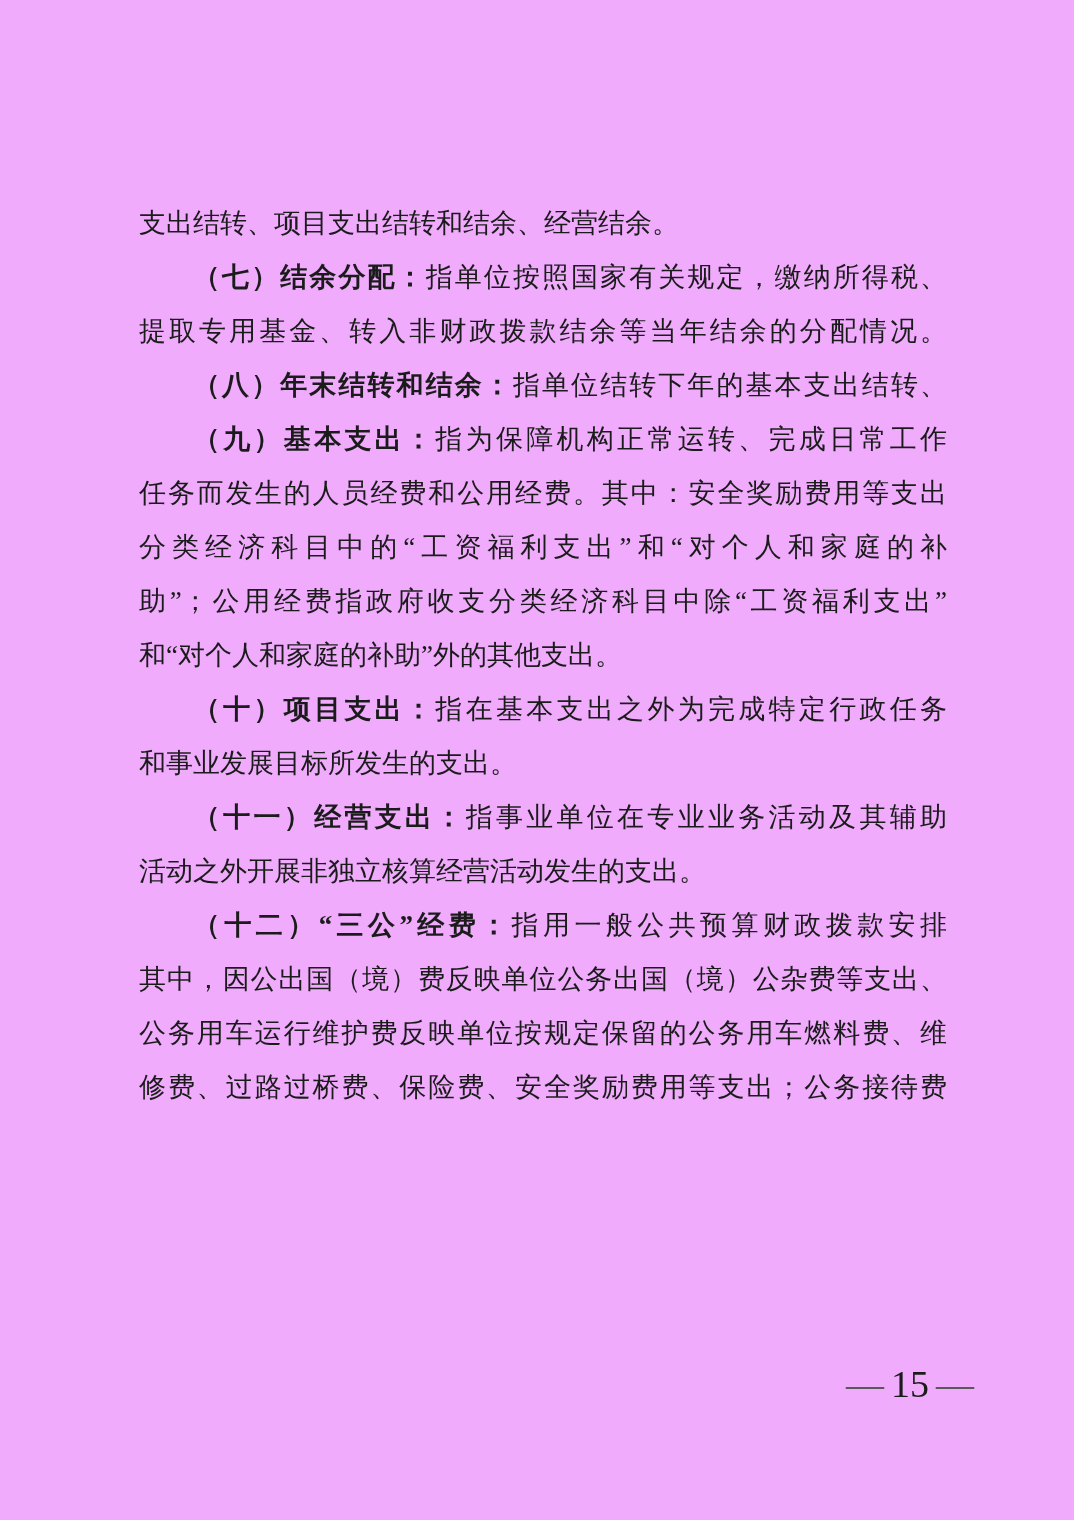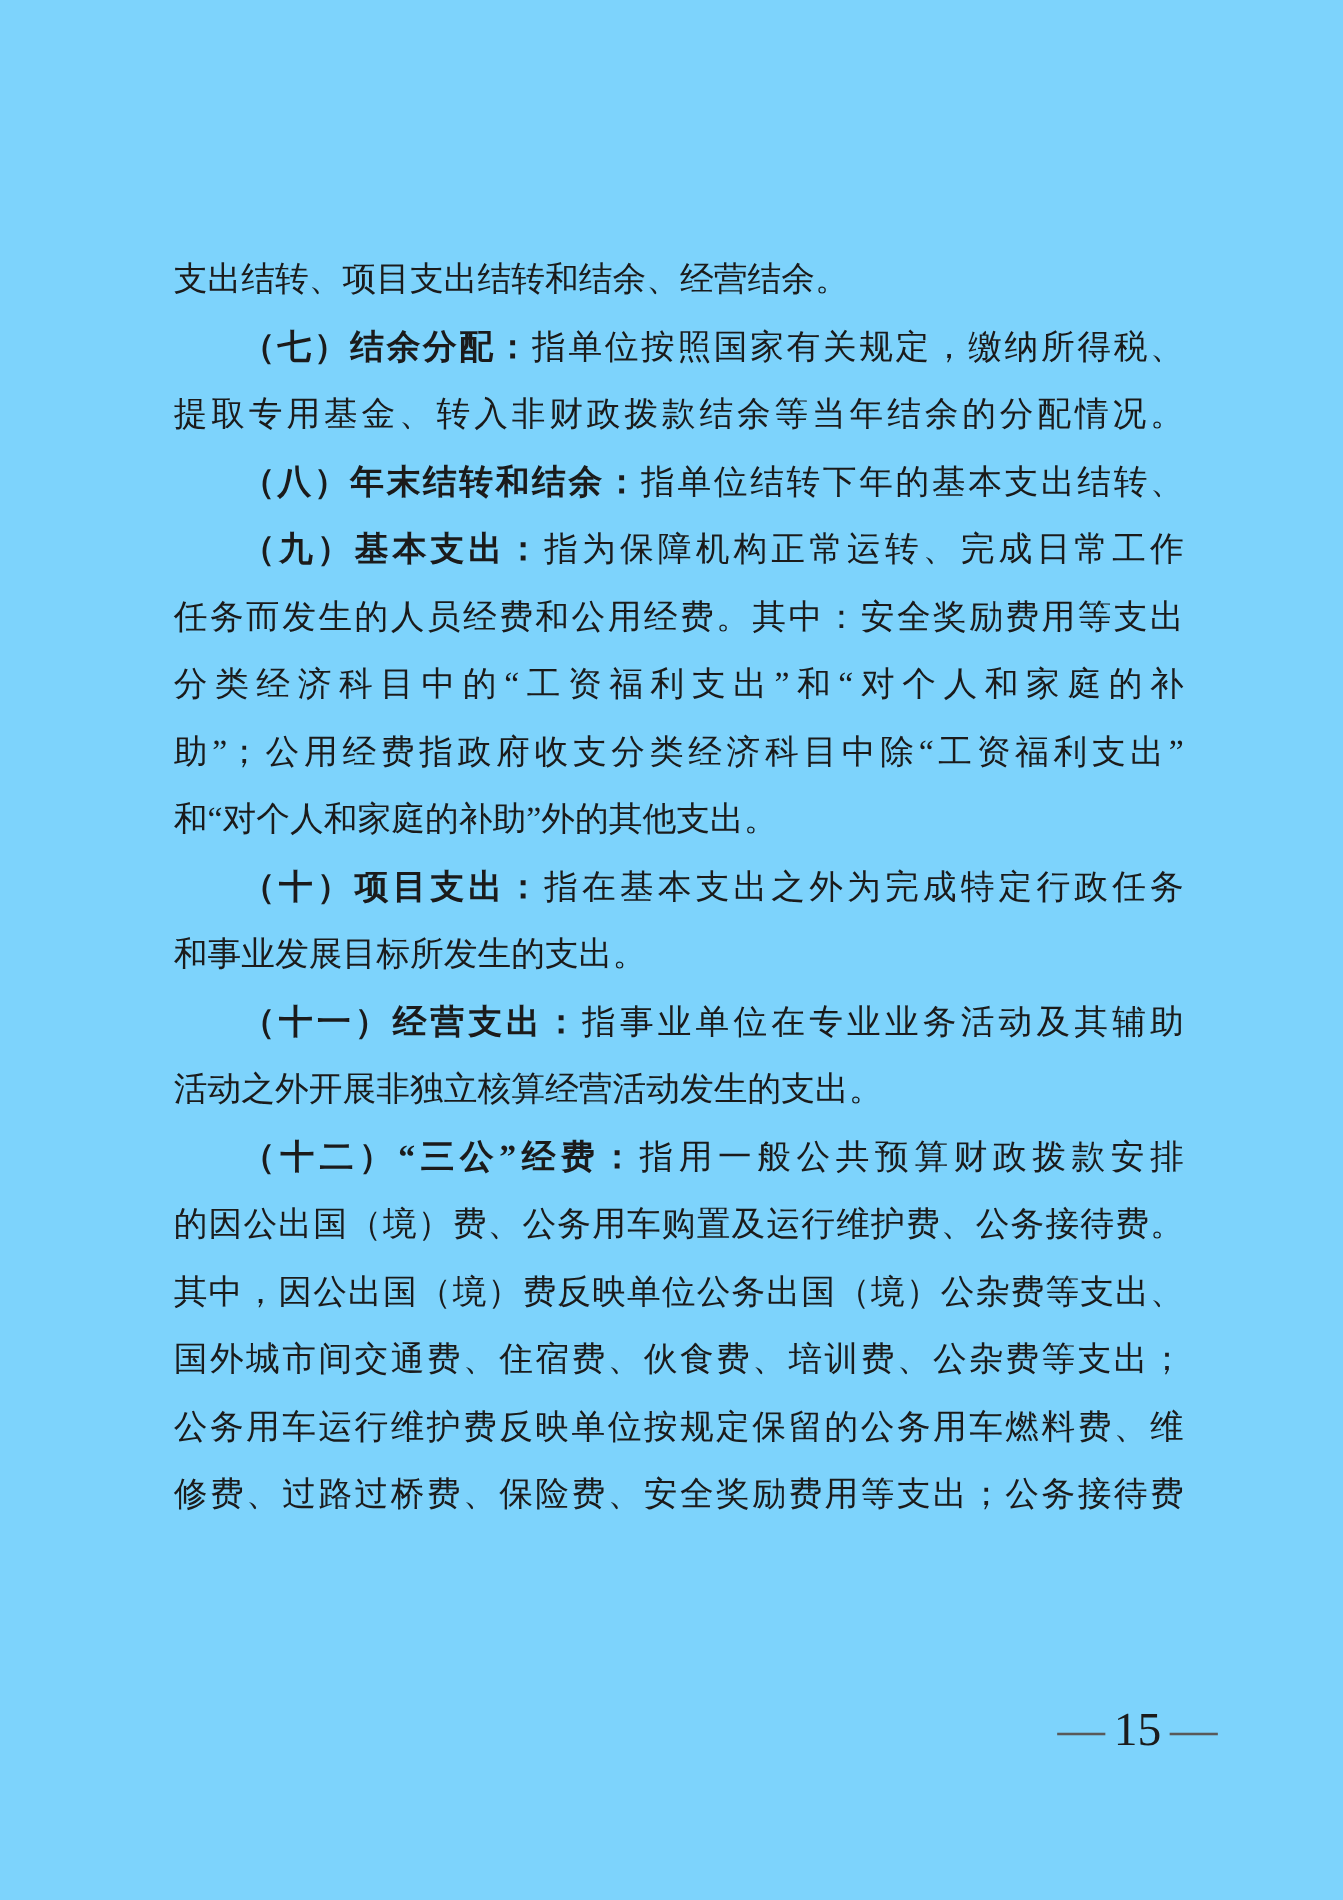--- a/index.html
+++ b/index.html
@@ -4,21 +4,21 @@
 <style>
   html, body {
     margin: 0;
     padding: 0;
     background: #ffffff;
   }
   .page {
     position: relative;
     width: 1074px;
     height: 1520px;
-    background: #7dd3fc;
+    background: #f0abfc;
     overflow: hidden;
     font-family: "Liberation Serif", "DejaVu Serif", serif;
     color: #1b1b1b;
   }
   .text-block {
     position: absolute;
     left: 139px;
     top: 196px;
     width: 808px;
     font-size: 27px;
@@ -67,23 +67,21 @@
       <div class="line indent fill"><span class="seg bold">（九）基本支出：</span><span class="seg">指为保障机构正常运转、完成日常工作</span></div>
       <div class="line fill"><span class="seg">任务而发生的人员经费和公用经费。其中：安全奖励费用等支出</span></div>
       <div class="line fill"><span class="seg">分类经济科目中的“工资福利支出”和“对个人和家庭的补</span></div>
       <div class="line fill"><span class="seg">助”；公用经费指政府收支分类经济科目中除“工资福利支出”</span></div>
       <div class="line"><span class="seg">和“对个人和家庭的补助”外的其他支出。</span></div>
       <div class="line indent fill"><span class="seg bold">（十）项目支出：</span><span class="seg">指在基本支出之外为完成特定行政任务</span></div>
       <div class="line"><span class="seg">和事业发展目标所发生的支出。</span></div>
       <div class="line indent fill"><span class="seg bold">（十一）经营支出：</span><span class="seg">指事业单位在专业业务活动及其辅助</span></div>
       <div class="line"><span class="seg">活动之外开展非独立核算经营活动发生的支出。</span></div>
       <div class="line indent fill"><span class="seg bold">（十二）“三公”经费：</span><span class="seg">指用一般公共预算财政拨款安排</span></div>
-      <div class="line fill"><span class="seg">的因公出国（境）费、公务用车购置及运行维护费、公务接待费。</span></div>
       <div class="line fill"><span class="seg">其中，因公出国（境）费反映单位公务出国（境）公杂费等支出、</span></div>
-      <div class="line fill"><span class="seg">国外城市间交通费、住宿费、伙食费、培训费、公杂费等支出；</span></div>
       <div class="line fill"><span class="seg">公务用车运行维护费反映单位按规定保留的公务用车燃料费、维</span></div>
       <div class="line fill"><span class="seg">修费、过路过桥费、保险费、安全奖励费用等支出；公务接待费</span></div>
     </div>
 
   <div class="footer">
     <span class="dash">—</span><span>15</span><span class="dash">—</span>
   </div>
 
 </div>
 

